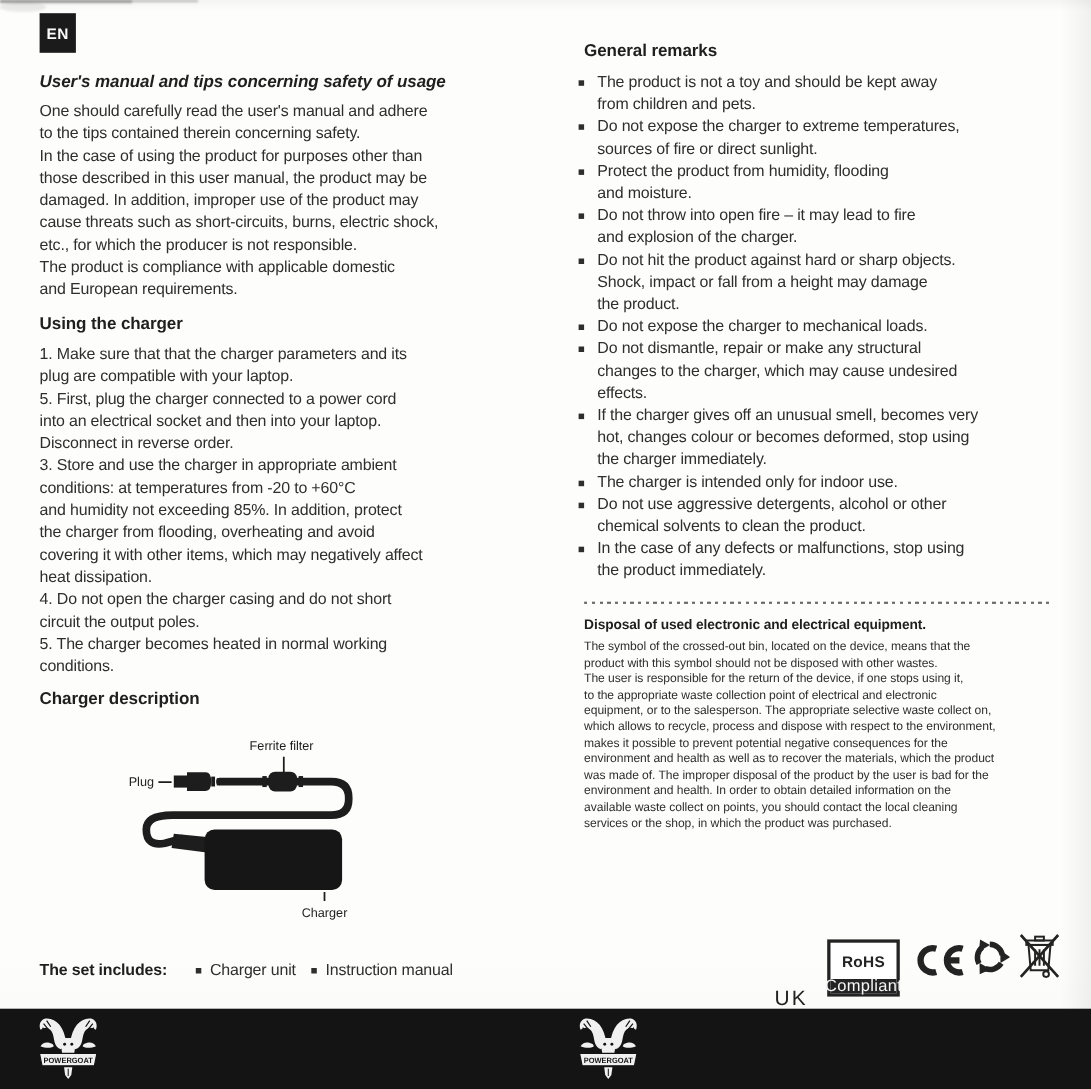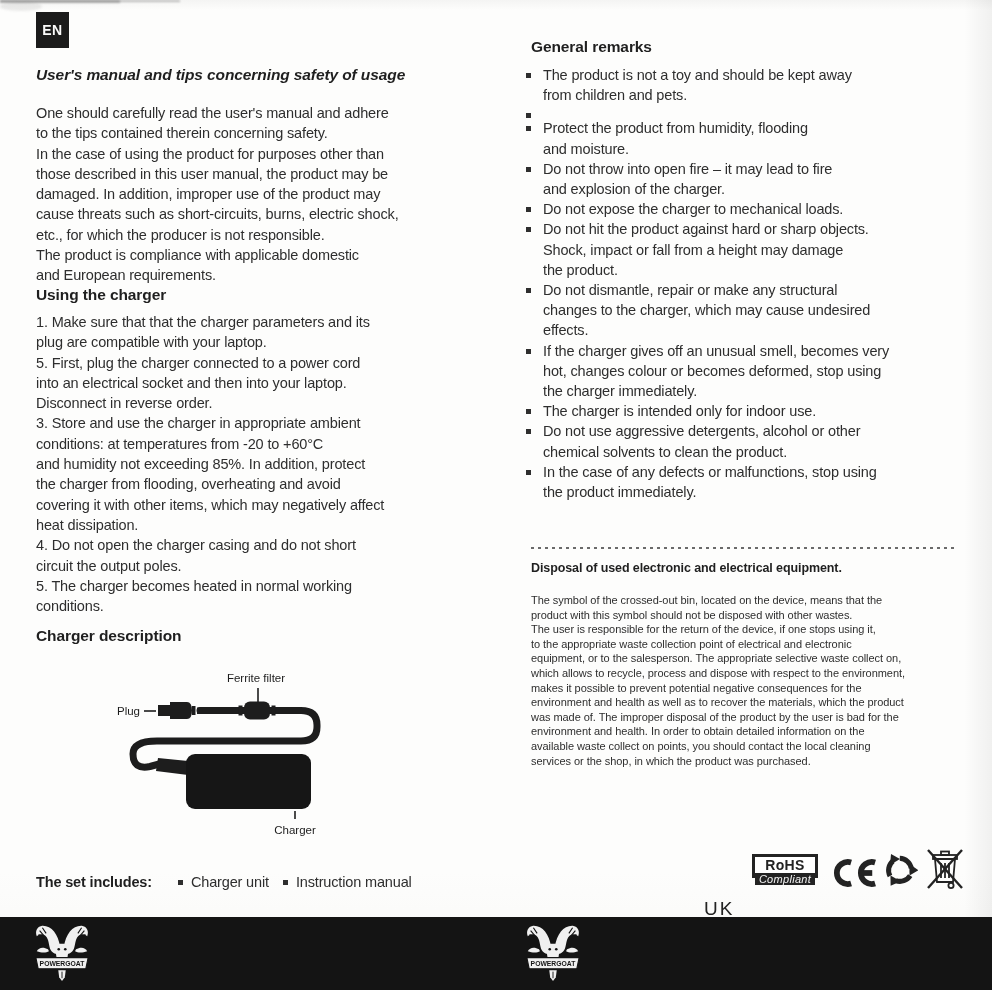--- a/index.html
+++ b/index.html
@@ -15,21 +15,21 @@
   .artifact{position:absolute;background:rgba(40,40,40,0.28);filter:blur(1px);}
   .a1{top:0;left:560;width:180px;height:2px;}
   .a2{top:0;left:820;width:120px;height:3px;}
   .a3{top:2px;left:905;width:42px;height:9px;border-radius:50%;background:rgba(80,80,80,0.10);}
 
   .badge-en{position:absolute;left:36px;top:12px;width:33px;height:36px;background:#1b1b1b;
     color:#fafafa;font-weight:bold;font-size:14px;display:flex;align-items:center;justify-content:center;
     letter-spacing:0.5px;}
 
   .h{position:absolute;font-weight:bold;color:#1f1f1f;font-size:15.5px;letter-spacing:-0.1px;white-space:pre;}
-  .body-text{position:absolute;font-size:14.5px;line-height:20.3px;letter-spacing:-0.15px;white-space:pre;color:#2e2e2e;margin-top:12px;}
+  .body-text{position:absolute;font-size:14.5px;line-height:20.3px;letter-spacing:-0.15px;white-space:pre;color:#2e2e2e;}
 
   .h-safety{left:36px;top:66px;font-style:italic;}
   .p-safety{left:36px;top:91px;}
   .h-using{left:36px;top:286px;}
   .steps{position:absolute;left:36px;top:312px;}
   .step{font-size:14.5px;line-height:20.3px;letter-spacing:-0.15px;white-space:pre;}
   .h-desc{left:36px;top:627px;}
 
   .diagram{position:absolute;left:103px;top:658px;width:252px;height:186px;}
 
@@ -45,26 +45,26 @@
   .remarks .sqm{flex:0 0 auto;width:5px;height:5px;background:#2e2e2e;margin:8px 12px 0 2px;}
   .remarks .btxt{font-size:14.5px;line-height:20.2px;letter-spacing:-0.15px;white-space:pre;}
 
   .divider{position:absolute;left:531px;top:547px;width:424px;height:2px;
     background:repeating-linear-gradient(90deg,#6a6a6a 0 3px,transparent 3px 7px);}
 
   .h-disposal{left:531px;top:561px;font-size:12.5px;}
   .p-disposal{left:531px;top:581px;font-size:11px;line-height:14.6px;letter-spacing:-0.05px;}
   .ukca{position:absolute;left:704px;top:900px;font-weight:normal;color:#232323;
     font-size:19px;line-height:17px;letter-spacing:2px;text-align:left;}
-  .rohs{position:absolute;left:752px;top:854px;width:66px;height:24px;border:3px solid #232323;
+  .rohs{position:absolute;left:752px;top:854px;width:66px;height:52px;border:3px solid #232323;
     box-sizing:border-box;background:#fff;display:flex;flex-direction:column;}
   .rohs-top{flex:1;display:flex;align-items:center;justify-content:center;font-weight:bold;
     font-size:14px;color:#232323;letter-spacing:0.3px;}
-  .rohs-bot{height:13px;background:#232323;color:#f5f5f5;font-size:11px;display:flex;
-    align-items:center;justify-content:center;letter-spacing:0.3px;font-style:italic;}
+  .rohs-bot{height:13px;background:#232323;color:#f5f5f5;font-size:15px;display:flex;
+    align-items:center;justify-content:center;letter-spacing:0.3px;}
   .ce-mark{position:absolute;left:830px;top:856px;}
   .recycle-mark{position:absolute;left:882px;top:852px;}
   .weee-mark{position:absolute;left:924px;top:846px;}
 
   .footer{position:absolute;left:0;top:917px;width:992px;height:73px;background:#141414;}
   .goat{position:absolute;top:4px;width:56px;height:64px;}
   .goat.g1{left:34px;}
   .goat.g2{left:525px;}
 </style>
 </head>
@@ -157,40 +157,42 @@
 
   <div class="h h-remarks">General remarks</div>
   <ul class="remarks">
       <li>
       <span class="sqm"></span>
       <span class="btxt">The product is not a toy and should be kept away
 from children and pets.</span>
     </li>
       <li>
       <span class="sqm"></span>
+      <span class="btxt">Do not expose the charger to extreme temperatures,
+sources of fire or direct sunlight.</span>
     </li>
       <li>
       <span class="sqm"></span>
       <span class="btxt">Protect the product from humidity, flooding
 and moisture.</span>
     </li>
       <li>
       <span class="sqm"></span>
       <span class="btxt">Do not throw into open fire – it may lead to fire
 and explosion of the charger.</span>
-    </li>
-      <li>
-      <span class="sqm"></span>
-      <span class="btxt">Do not expose the charger to mechanical loads.</span>
     </li>
       <li>
       <span class="sqm"></span>
       <span class="btxt">Do not hit the product against hard or sharp objects.
 Shock, impact or fall from a height may damage
 the product.</span>
+    </li>
+      <li>
+      <span class="sqm"></span>
+      <span class="btxt">Do not expose the charger to mechanical loads.</span>
     </li>
       <li>
       <span class="sqm"></span>
       <span class="btxt">Do not dismantle, repair or make any structural
 changes to the charger, which may cause undesired
 effects.</span>
     </li>
       <li>
       <span class="sqm"></span>
       <span class="btxt">If the charger gives off an unusual smell, becomes very

